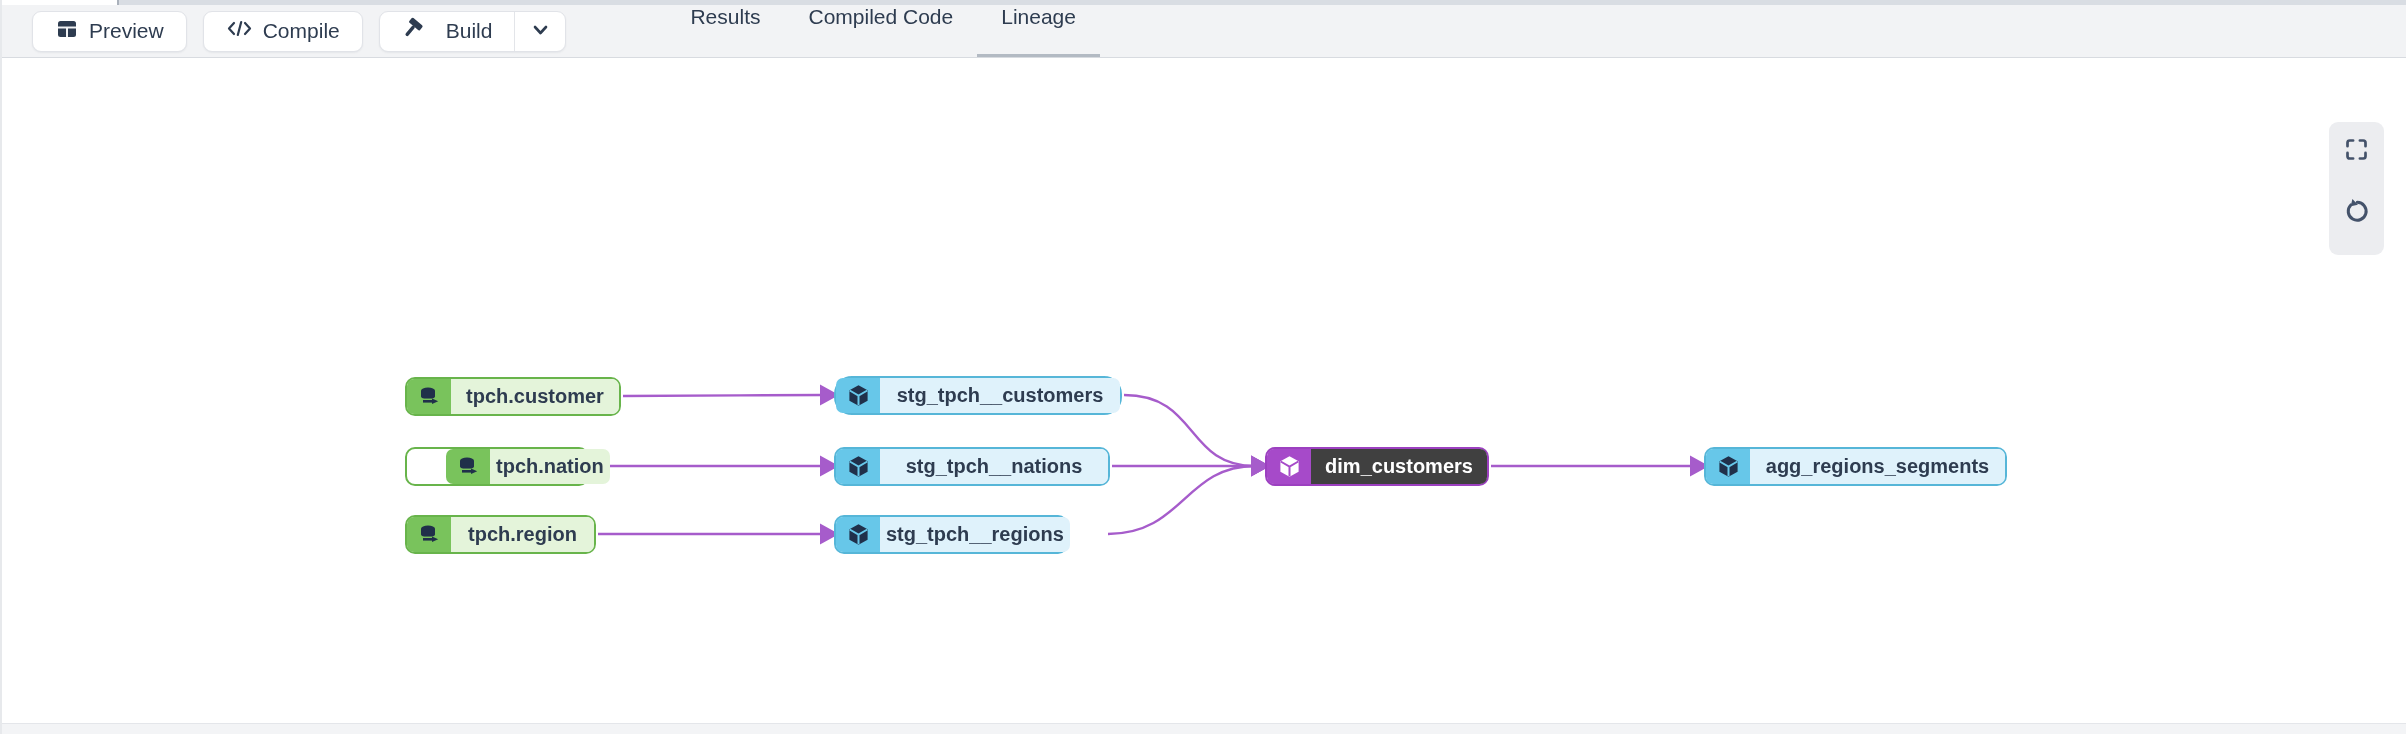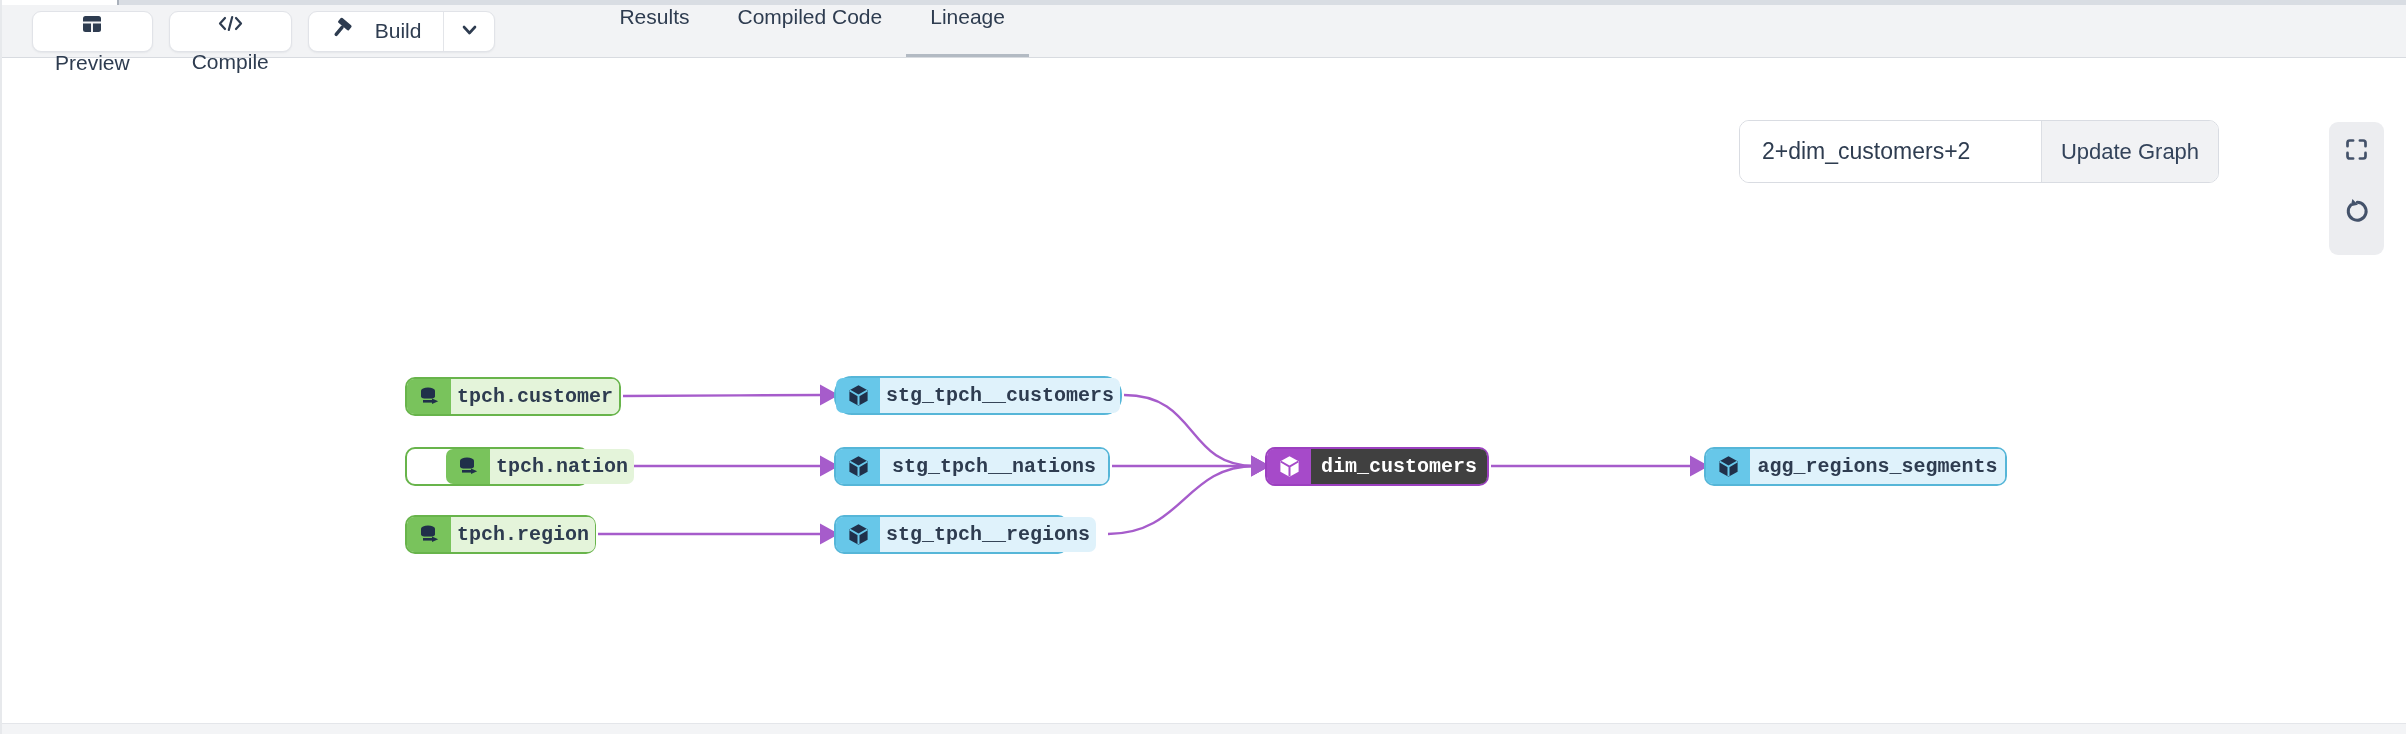--- a/index.html
+++ b/index.html
@@ -10,38 +10,38 @@
   
   .top-strip { position: absolute; top: 0; left: 0; right: 0; height: 5px; background: #d9dde3; z-index: 6; }
   .top-strip .active-file-edge { position: absolute; left: 0; top: 0; width: 117px; height: 5px; background: #ffffff; border-right: 2px solid #aab1bb; }
 
   
   .toolbar { position: absolute; top: 5px; left: 0; right: 0; height: 53px; background: #f2f3f5;
              border-bottom: 1px solid #d8dbe0; display: flex; align-items: stretch; padding-left: 30px; z-index: 5; }
   .btn-row { display: flex; align-items: center; gap: 16px; }
   .tb-btn { display: flex; align-items: center; gap: 10px; height: 41px; padding: 0 22px; background: #ffffff;
             border: 1px solid #e1e3e8; border-radius: 9px; box-shadow: 0 1px 2px rgba(20,30,50,.06);
-            font-family: "Liberation Sans", sans-serif; font-size: 21px; color: #2e3c50; cursor: pointer; flex-direction: column; }
+            font-family: "Liberation Sans", sans-serif; font-size: 21px; color: #2e3c50; cursor: pointer; }
   .split-btn { display: flex; align-items: stretch; height: 41px; background: #ffffff; border: 1px solid #e1e3e8;
                border-radius: 9px; box-shadow: 0 1px 2px rgba(20,30,50,.06); overflow: hidden; }
   .split-btn .main-part { display: flex; align-items: center; gap: 20px; padding: 0 22px; font-size: 21px; color: #2e3c50; cursor: pointer; background: transparent; border: none; font-family: "Liberation Sans", sans-serif;}
   .split-btn .drop-part { display: flex; align-items: center; justify-content: center; width: 51px; border: none;
                           border-left: 1px solid #e3e5e9; background: transparent; cursor: pointer; }
   .tabs { display: flex; align-items: stretch; margin-left: 100px; }
   .tab { display: flex; align-items: flex-start; padding: 0 24px; font-size: 21px; color: #2e3c50;
          border-bottom: 3px solid transparent; cursor: pointer; }
   .tab.active { border-bottom-color: #b3bac3; }
 
   
   .canvas { position: absolute; top: 59px; left: 0; right: 0; bottom: 11px; background: #ffffff; }
   #edge-svg { position: absolute; top: 0; left: 0; z-index: 1; pointer-events: none; }
   #nodes { position: absolute; top: 0; left: 0; width: 2406px; height: 734px; z-index: 2; pointer-events: none; }
 
   .node { position: absolute; display: flex; align-items: stretch; height: 39px; border: 2px solid; border-radius: 10px;
-          pointer-events: auto; cursor: pointer; font-family: Liberation Mono, monospace; }
+          pointer-events: auto; cursor: pointer; }
   .node .icon-wrap { width: 44px; display: flex; align-items: center; justify-content: center;
                      border-radius: 7px 0 0 7px; flex: none; }
   .node .label { flex: 1; display: flex; align-items: center; justify-content: center; white-space: nowrap;
                  font-size: 20px; font-weight: 700; color: #2e3c50; border-radius: 0 7px 7px 0; padding: 0 6px; }
   .node.source { border-color: #68b44b; }
   .node.source .icon-wrap { background: #79c35c; }
   .node.source .label { background: #e4f4da; }
   .node.model { border-color: #56b6d8; }
   .node.model .icon-wrap { background: #67c7e9; }
   .node.model .label { background: #dff2fb; }
@@ -232,24 +232,20 @@
         <span class="icon-wrap">
           <svg width="23" height="23" viewBox="0 0 23 23">
             <path d="M11.5 1.2 L20.6 6.3 V16.7 L11.5 21.8 L2.4 16.7 V6.3 Z" fill="#20304a"></path>
             <path d="M2.7 6.5 L11.5 11.5 L20.3 6.5 M11.5 11.5 V21.3" stroke="#67c7e9" stroke-width="2" fill="none"></path>
           </svg>
         </span>
         <span class="label">agg_regions_segments</span>
       </div>
     </div>
 
-  <div class="selector-wrap">
-    <input class="selector-input" type="text" value="2+dim_customers+2" style="">
-    <button class="update-btn">Update Graph</button>
-  </div>
 
   <div class="side-panel">
     <button class="icon-btn">
       <span>
         <svg width="27" height="27" viewBox="0 0 24 24" fill="none" stroke="#44526a" stroke-width="2.4" stroke-linecap="round" stroke-linejoin="round">
           <path d="M4 9 V6 Q4 4 6 4 H9"></path>
           <path d="M15 4 H18 Q20 4 20 6 V9"></path>
           <path d="M20 15 V18 Q20 20 18 20 H15"></path>
           <path d="M9 20 H6 Q4 20 4 18 V15"></path>
         </svg>

